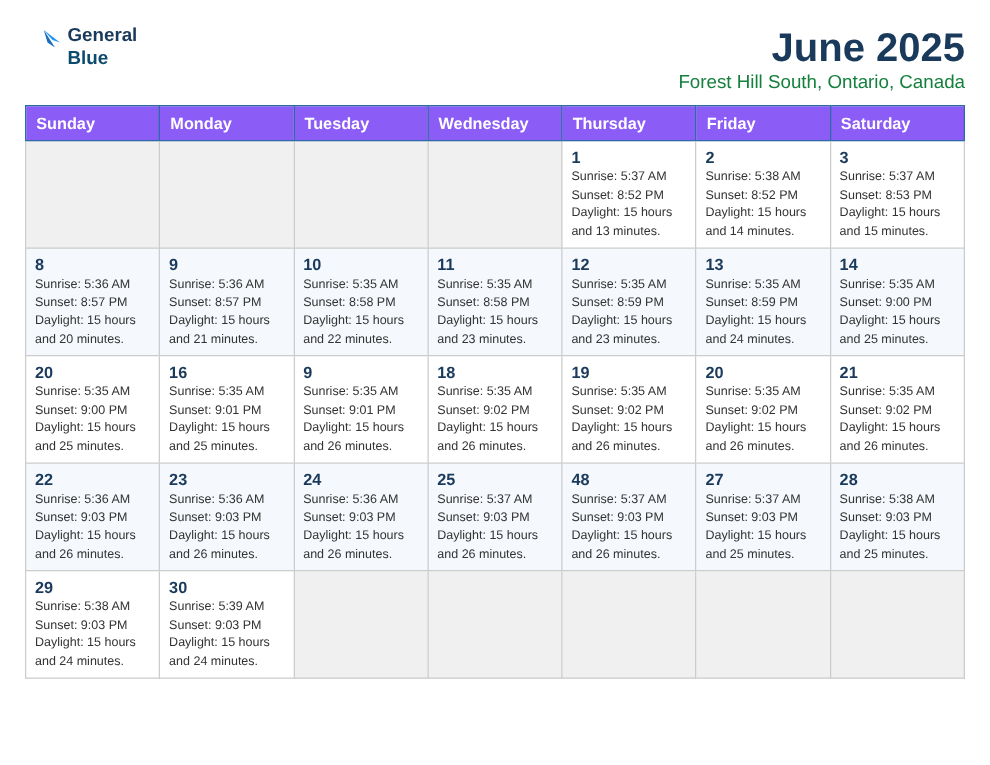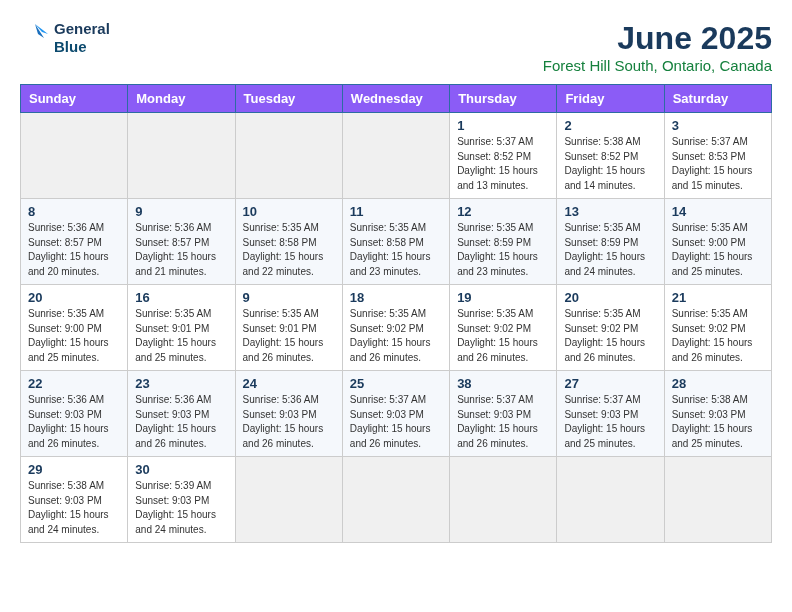--- a/index.html
+++ b/index.html
@@ -202,21 +202,21 @@
         </td>
         <td>
           <span class="day-num">24</span>
           <div class="day-info">Sunrise: 5:36 AM<br>Sunset: 9:03 PM<br>Daylight: 15 hours and 26 minutes.</div>
         </td>
         <td>
           <span class="day-num">25</span>
           <div class="day-info">Sunrise: 5:37 AM<br>Sunset: 9:03 PM<br>Daylight: 15 hours and 26 minutes.</div>
         </td>
         <td>
-          <span class="day-num">38</span>
+          <span class="day-num">48</span>
           <div class="day-info">Sunrise: 5:37 AM<br>Sunset: 9:03 PM<br>Daylight: 15 hours and 26 minutes.</div>
         </td>
         <td>
           <span class="day-num">27</span>
           <div class="day-info">Sunrise: 5:37 AM<br>Sunset: 9:03 PM<br>Daylight: 15 hours and 25 minutes.</div>
         </td>
         <td>
           <span class="day-num">28</span>
           <div class="day-info">Sunrise: 5:38 AM<br>Sunset: 9:03 PM<br>Daylight: 15 hours and 25 minutes.</div>
         </td>

